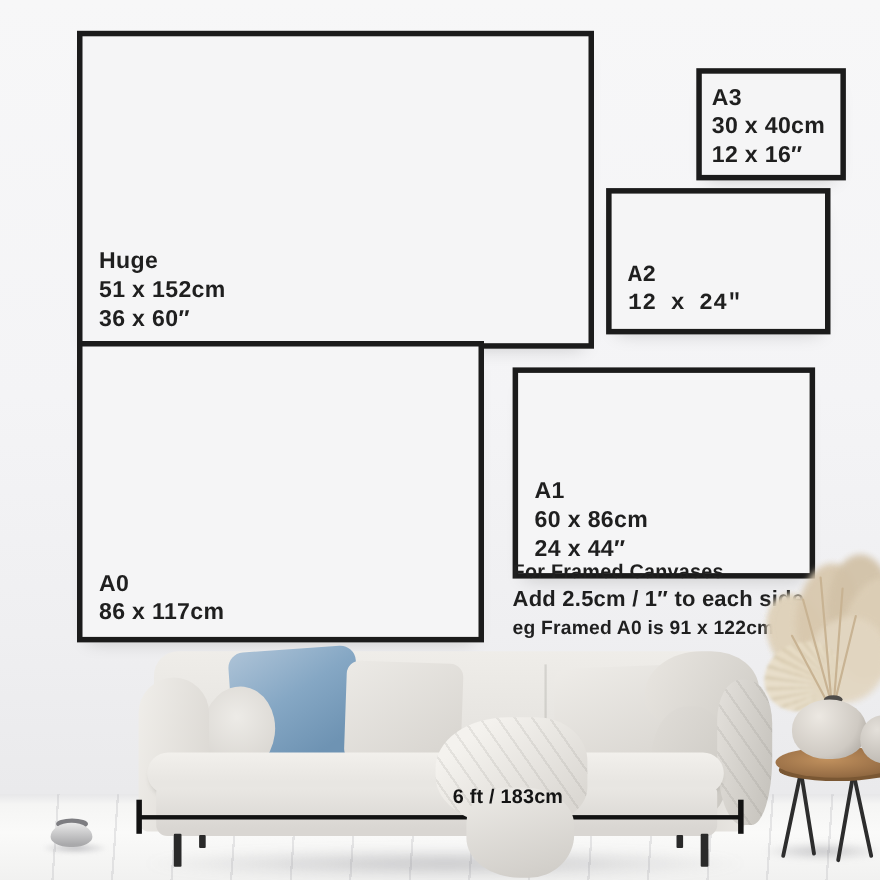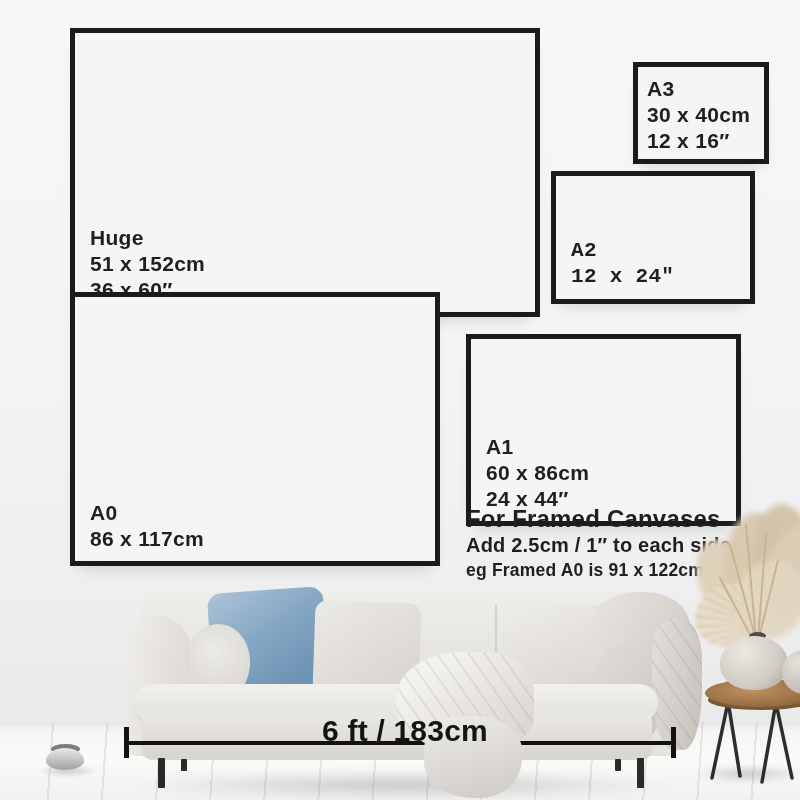--- a/index.html
+++ b/index.html
@@ -5,29 +5,29 @@
   html,body{margin:0;padding:0;background:#ddd;}
   .scene{position:relative;width:800px;height:800px;overflow:hidden;
     font-family:"Liberation Sans",sans-serif;color:#1f1f1f;
     background:linear-gradient(180deg,#f7f7f8 0%,#f4f4f6 45%,#efeff1 72%,#eaeaec 90%);}
   
   .size-box{position:absolute;border:5px solid #1b1b1b;background:#f5f5f6;
     box-shadow:0 10px 16px -10px rgba(0,0,0,.18);}
   #box-huge{left:70px;top:28px;width:460px;height:279px;}
   #box-a3{left:600px;top:62px;width:126px;height:92px;margin-left:33px;}
   #box-a2{left:551px;top:171px;width:194px;height:123px;font-family:Liberation Mono, monospace;}
-  #box-a0{left:70px;top:292px;width:360px;height:264px;}
+  #box-a0{left:70px;top:310px;width:360px;height:264px;}
   #box-a1{left:466px;top:310px;width:265px;height:182px;margin-top:24px;}
   .size-label{position:absolute;left:15px;bottom:9px;}
   #box-a3 .size-label{left:9px;bottom:5px;}
   .size-label .l1,.size-label .l2{font-size:21px;line-height:26px;font-weight:600;
     letter-spacing:.3px;white-space:nowrap;}
   
   .framed-note{position:absolute;left:466px;top:506px;}
-  .framed-note .t{font-size:24px;line-height:26px;font-weight:700;letter-spacing:.2px;}
+  .framed-note .t{font-size:18px;line-height:26px;font-weight:700;letter-spacing:.2px;}
   .framed-note .m{font-size:20px;line-height:26px;font-weight:700;letter-spacing:.2px;}
   .framed-note .s{font-size:17.5px;line-height:24px;font-weight:600;letter-spacing:.2px;white-space:nowrap;}
   
   .floor{position:absolute;left:0;top:722px;width:800px;height:78px;
     background:linear-gradient(180deg,#e7e7e9 0px,#f5f5f4 9px,#fafaf9 45%,#f1f1f0 100%);}
   .floor:after{content:"";position:absolute;inset:0;
     background:repeating-linear-gradient(94deg,rgba(175,175,180,0) 0 52px,rgba(175,175,180,.5) 52px 54px);
     opacity:.55;}
   .shadow{position:absolute;border-radius:50%;}
   #sofa-shadow{left:132px;top:772px;width:545px;height:26px;filter:blur(5px);
@@ -111,22 +111,22 @@
   #decor-svg{position:absolute;left:680px;top:500px;}
   
   #bowl{left:46px;top:748px;width:38px;height:22px;border-radius:50% 50% 46% 46%/58% 58% 42% 42%;
     background:linear-gradient(180deg,#e9e9e9,#a9a9ab 90%);}
   #bowl-rim{left:51px;top:744px;width:29px;height:10px;border-radius:50%;background:#7d7d81;}
   
   .measure div{position:absolute;background:#121212;}
   #m-line{left:127px;top:741px;width:548px;height:4px;z-index:30;}
   #m-cap-l{left:124px;top:727px;width:5px;height:31px;z-index:40;}
   #m-cap-r{left:671px;top:727px;width:5px;height:31px;z-index:40;}
-  #m-text{position:absolute;left:298px;top:714px;width:214px;text-align:center;
-    font-size:30px;font-weight:700;letter-spacing:.2px;color:#141414;z-index:45;background:none;}
+  #m-text{position:absolute;left:298px;top:714px;width:214px;text-align:right;
+    font-size:18px;font-weight:700;letter-spacing:.2px;color:#141414;z-index:45;background:none;}
   .z35{z-index:35;}
 </style>
 </head>
 <body>
 
 <div class="scene">
 
   <div class="size-box" id="box-huge">
     <div class="size-label">
       <div class="l1">Huge</div>

